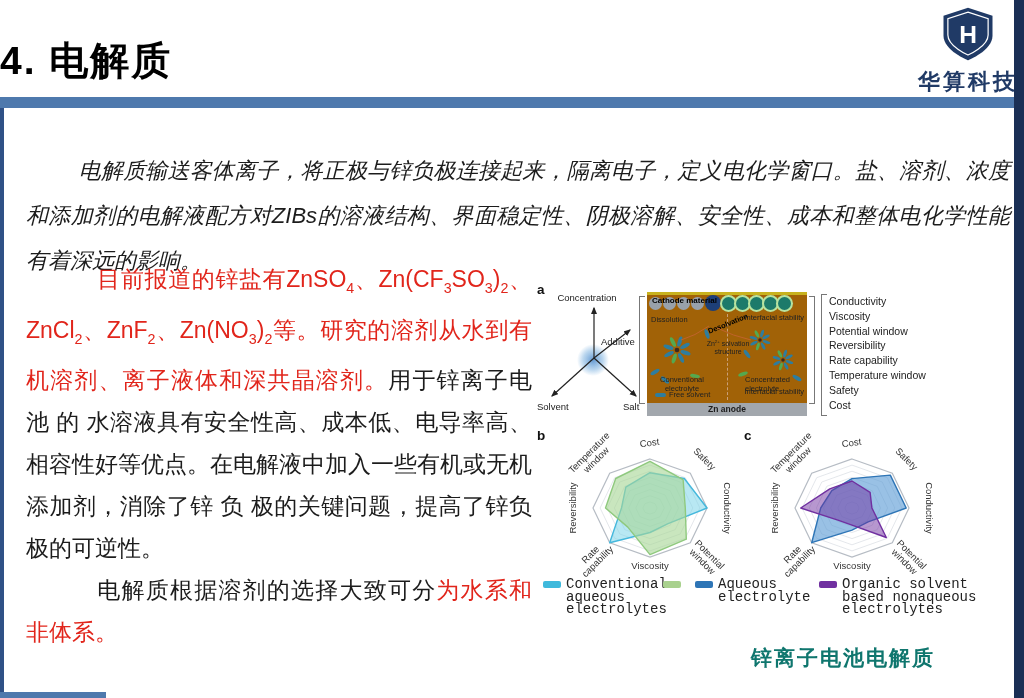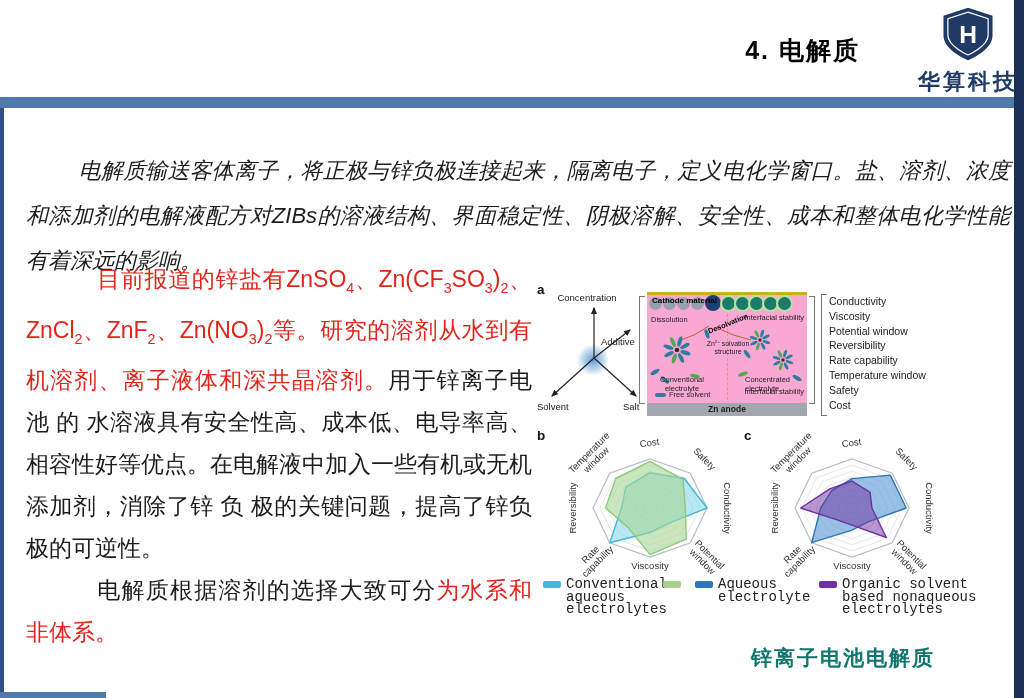--- a/index.html
+++ b/index.html
@@ -1,20 +1,20 @@
 <!DOCTYPE html>
 <html><head>
 <meta charset="utf-8">
 <style>
   html,body{margin:0;padding:0;background:#888;}
   .slide{position:relative;width:1024px;height:698px;background:#fff;overflow:hidden;
          font-family:"Liberation Sans","DejaVu Sans",sans-serif;color:#1c1c1c;}
   
-  .title{position:absolute;top:34px;left:0;width:860px;text-align:right;
-         font-size:25px;font-weight:bold;letter-spacing:2px;color:#000;}
+  .title{position:absolute;top:34px;left:0;width:860px;text-align:left;
+         font-size:39px;font-weight:bold;letter-spacing:2px;color:#000;}
   .header-bar{position:absolute;top:97px;left:0;width:1014px;height:11px;background:#4e79ad;}
   .right-strip{position:absolute;left:1014px;top:0;width:10px;height:698px;background:#1a2f55;}
   .left-strip{position:absolute;left:0;top:108px;width:4px;height:590px;background:#2f5186;}
   .bottom-seg{position:absolute;left:0;top:692px;width:106px;height:6px;background:#4e79ad;}
   
   .logo{position:absolute;top:6px;left:918px;width:100px;text-align:center;}
   .logo-cn{font-size:22px;font-weight:bold;color:#203a66;letter-spacing:3px;margin-top:1px;}
   .logo-en{font-size:6.5px;color:#203a66;letter-spacing:0.6px;margin-top:1px;font-weight:bold;}
   
   .intro{position:absolute;left:26px;top:126px;width:984px;font-size:22px;line-height:45px;
@@ -22,21 +22,21 @@
   .col{position:absolute;left:26px;top:258px;width:506px;}
   .para{font-size:23px;line-height:42px;text-align:justify;text-indent:3.1em;margin:0;}
   .red{color:#e1251b;}
   sub{font-size:0.62em;} sup{font-size:0.62em;}
   
   .figure{position:absolute;left:535px;top:282px;width:479px;height:416px;}
   .plabel{position:absolute;font-size:13.5px;font-weight:bold;color:#111;}
   .axes-svg{position:absolute;left:0;top:8px;}
   .bracket-l{position:absolute;width:5px;border:1.5px solid #777;border-right:none;}
   .bracket-r{position:absolute;width:5px;border:1.5px solid #777;border-left:none;}
-  .schem{position:absolute;left:112px;top:10px;width:160px;height:124px;background:#f9a8d4;}
+  .schem{position:absolute;left:112px;top:10px;width:160px;height:124px;background:#a16207;}
   .schem .topline{position:absolute;top:0;left:0;right:0;height:3px;background:#c8b21e;}
   .dots{position:absolute;top:3px;left:2px;right:0;display:flex;align-items:center;gap:1px;}
   .dot{width:13px;height:13px;border-radius:50%;}
   .dot.gray{background:#98a1ab;} .dot.navy{width:16px;height:16px;background:#1d3f78;}
   .dot.teal{background:#1d7a6a;box-shadow:0 0 0 2px #b7e3a0;}
   .slabel{position:absolute;font-size:7.5px;color:#222;line-height:8.5px;}
   .sl-bold{font-weight:bold;color:#000;}
   .divider{position:absolute;left:50%;top:22px;bottom:16px;border-left:1px dashed #caa07a;}
   .pill{display:inline-block;width:11px;height:4.5px;border-radius:3px;margin-right:3px;vertical-align:middle;}
   .pill.teal{background:#2e7d9e;} .pill.green{background:#55a84f;}

